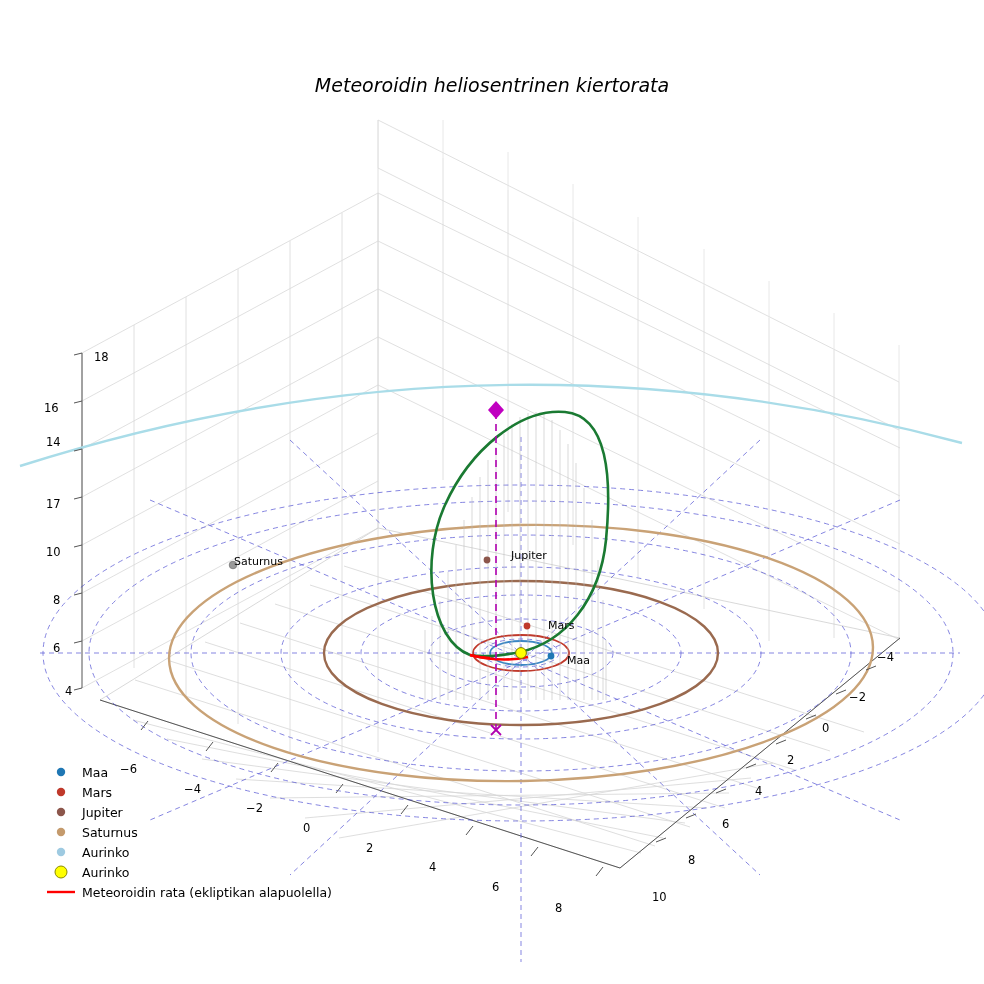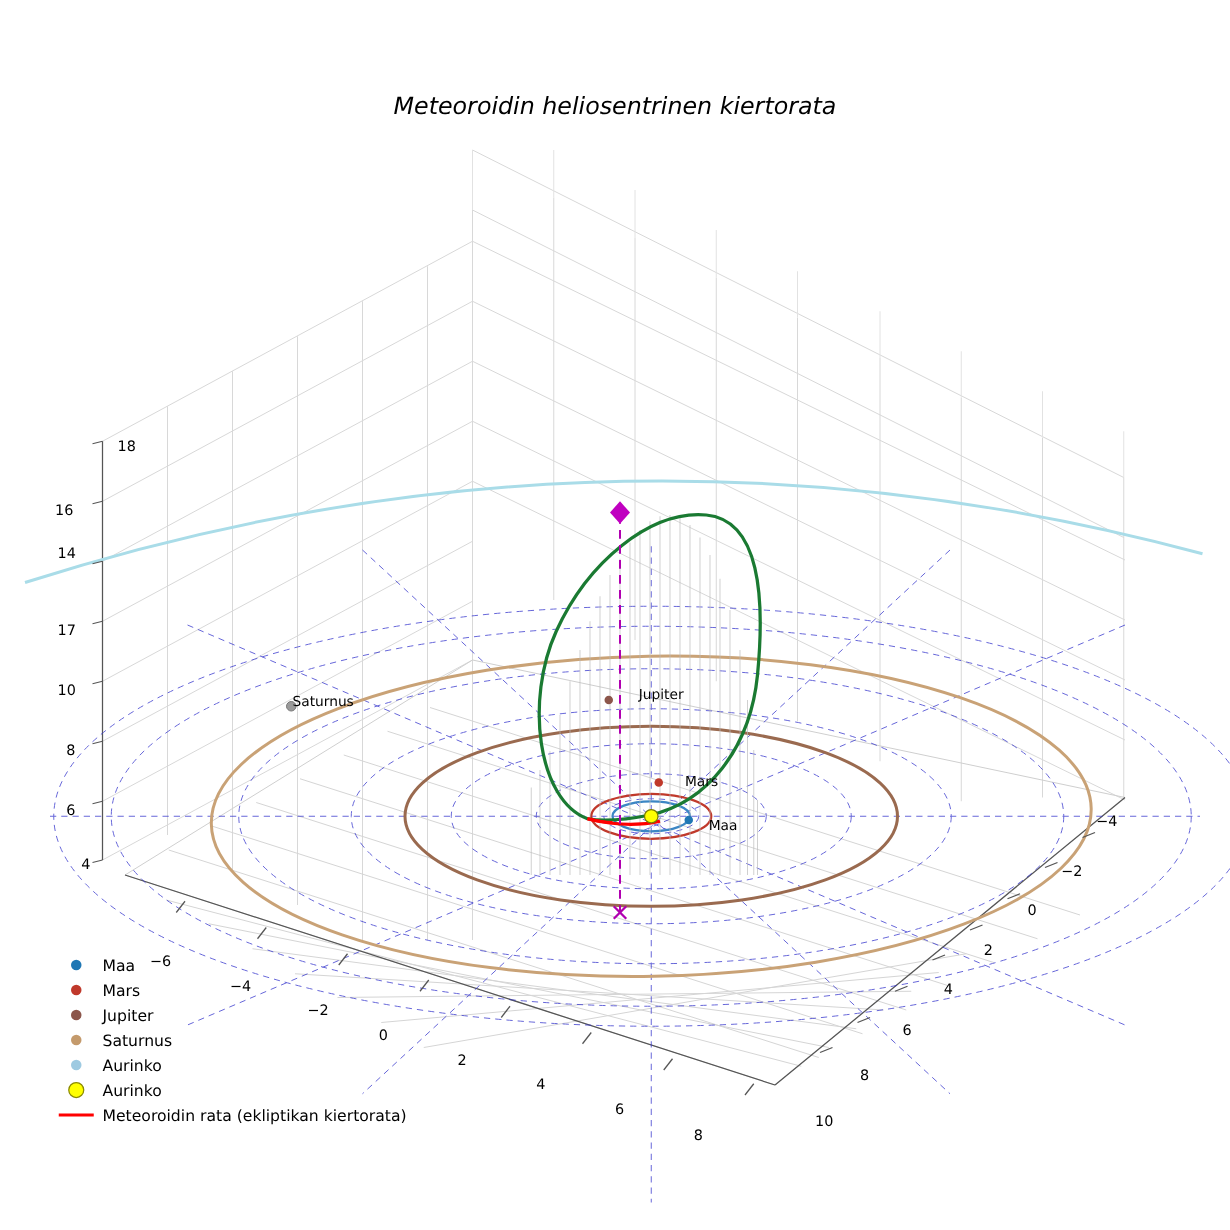--- a/index.html
+++ b/index.html
@@ -372,17 +372,17 @@
           </svg>
         </div>
         <div class="legend-label">Aurinko</div>
       </div>
       <div class="legend-row">
         <div class="legend-marker">
           <svg width="30" height="10">
             <line x1="1" y1="5" x2="29" y2="5" stroke="#ff0000" stroke-width="2.4"></line>
           </svg>
         </div>
-        <div class="legend-label">Meteoroidin rata (ekliptikan kiertorata)</div>
+        <div class="legend-label">Meteoroidin rata (ekliptikan alapuolella)</div>
       </div>
     </div>
 
 </div>
 
 </body></html>

